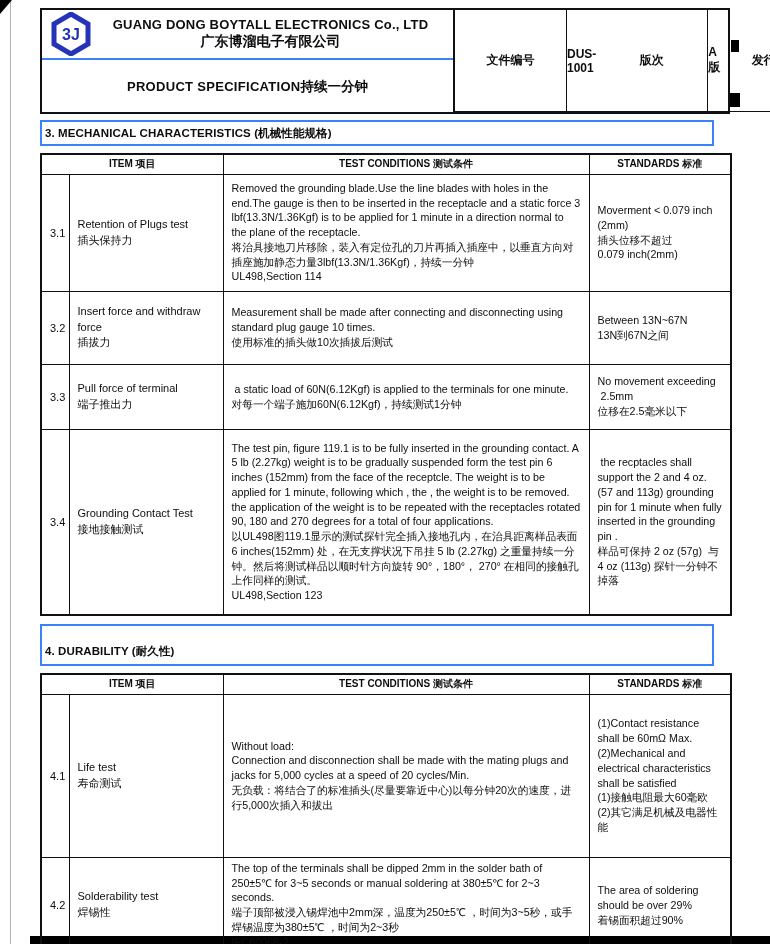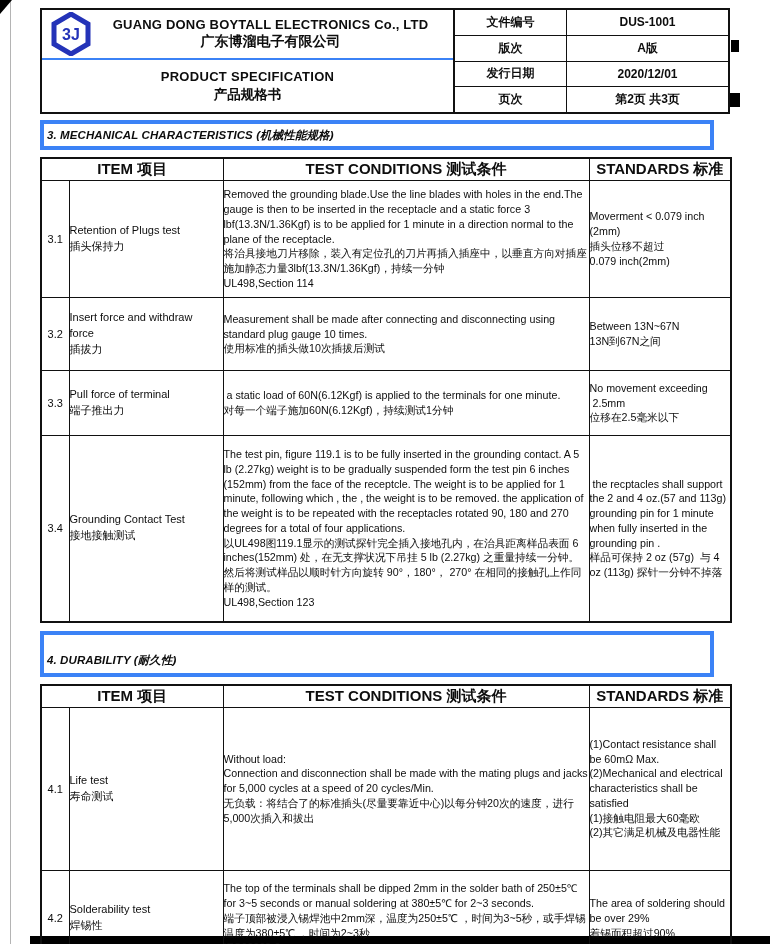--- a/index.html
+++ b/index.html
@@ -14,50 +14,49 @@
   .doc { position: absolute; left: 40px; top: 8px; width: 690px; }
 
   
   .header-grid { display: flex; width: 100%; }
   .header-left { width: 415px; border: 2px solid #111; }
   .company-row { height: 50px; border-bottom: 2px solid #3b82f6; display: flex; align-items: center; padding: 2px 6px; }
   .logo-wrap { width: 46px; flex: 0 0 46px; display: flex; align-items: center; justify-content: center; }
   .company-names { flex: 1; text-align: center; }
   .company-en { font-size: 13px; font-weight: bold; letter-spacing: 0.2px; }
   .company-cn { font-size: 14px; font-weight: bold; margin-top: 1px; }
-  .spec-row { height: 52px; display: flex; flex-direction: column; align-items: center; justify-content: center; }
+  .spec-row { height: 52px; display: flex; align-items: center; justify-content: center; }
   .doc-title-en { font-size: 13px; font-weight: bold; letter-spacing: 0.3px; }
   .doc-title-cn { font-size: 13.5px; font-weight: bold; margin-top: 2px; }
-  .header-right { width: 275px; border: 2px solid #111; border-left: none; display: flex; flex-direction: column; }
+  .header-right { width: 275px; border: 2px solid #111; border-left: none; display: flex; flex-direction: row; }
   .meta-row { flex: 1; display: flex; border-bottom: 1.5px solid #111; }
   .meta-row:last-child { border-bottom: none; }
   .meta-label { width: 112px; border-right: 1.5px solid #111; display: flex; align-items: center; justify-content: center; font-size: 12px; font-weight: bold; }
   .meta-value { flex: 1; display: flex; align-items: center; justify-content: center; font-size: 12px; font-weight: bold; }
 
   
   .section-title {
-    border: 4px solid #3b82f6;
+    border: 2px solid #3b82f6;
     font-size: 11.5px;
     font-weight: bold;
     padding: 4px 5px 3px 3px;
     margin: 6px 16px 7px 0;
     letter-spacing: 0.1px;
-    font-style: italic;
   }
   .section-title.second { margin-top: 8px; padding-top: 18px; padding-bottom: 5px; }
 
   
   table.spec { border-collapse: collapse; width: 690px; table-layout: fixed; }
   table.spec th, table.spec td { border: 1.5px solid #111; }
   table.spec { border: 2px solid #111; }
   table.spec th {
-    font-size: 15px; font-weight: bold; text-align: center;
+    font-size: 10px; font-weight: bold; text-align: center;
     height: 20px; padding: 1px 2px;
   }
-  table.spec td { padding: 2px 0; vertical-align: middle; }
+  table.spec td { padding: 2px 8px; vertical-align: middle; }
   td.num { text-align: center; font-size: 11px; }
   td.item { text-align: left; font-size: 11px; line-height: 1.45; }
   td.cond { font-size: 10.7px; line-height: 1.38; white-space: pre-wrap; text-align: left; }
   td.std  { font-size: 10.7px; line-height: 1.38; white-space: pre-wrap; text-align: left; }
   .pre { white-space: pre-wrap; }
 
   
   .scan-left-line { position: absolute; left: 10px; top: 0; width: 1px; height: 944px; background: #b4b4b4; }
   .scan-corner { position: absolute; left: 0; top: 0; width: 0; height: 0;
     border-top: 14px solid #000; border-right: 12px solid transparent; }
@@ -85,21 +84,21 @@
             <text x="20" y="28" text-anchor="middle" font-size="16" font-weight="bold" fill="#2433b8" font-family="Liberation Sans, sans-serif">3J</text>
           </svg>
         </div>
         <div class="company-names">
           <div class="company-en">GUANG DONG BOYTALL ELECTRONICS Co., LTD</div>
           <div class="company-cn">广东博溜电子有限公司</div>
         </div>
       </div>
       <div class="spec-row">
         <div class="doc-title-en">PRODUCT SPECIFICATION</div>
-        <div class="doc-title-cn">产品规格书</div>
+        <div class="doc-title-cn">持续一分钟</div>
       </div>
     </div>
     <div class="header-right">
       <div class="meta-row">
         <div class="meta-label">文件编号</div>
         <div class="meta-value">DUS-1001</div>
       </div>
       <div class="meta-row">
         <div class="meta-label">版次</div>
         <div class="meta-value">A版</div>

